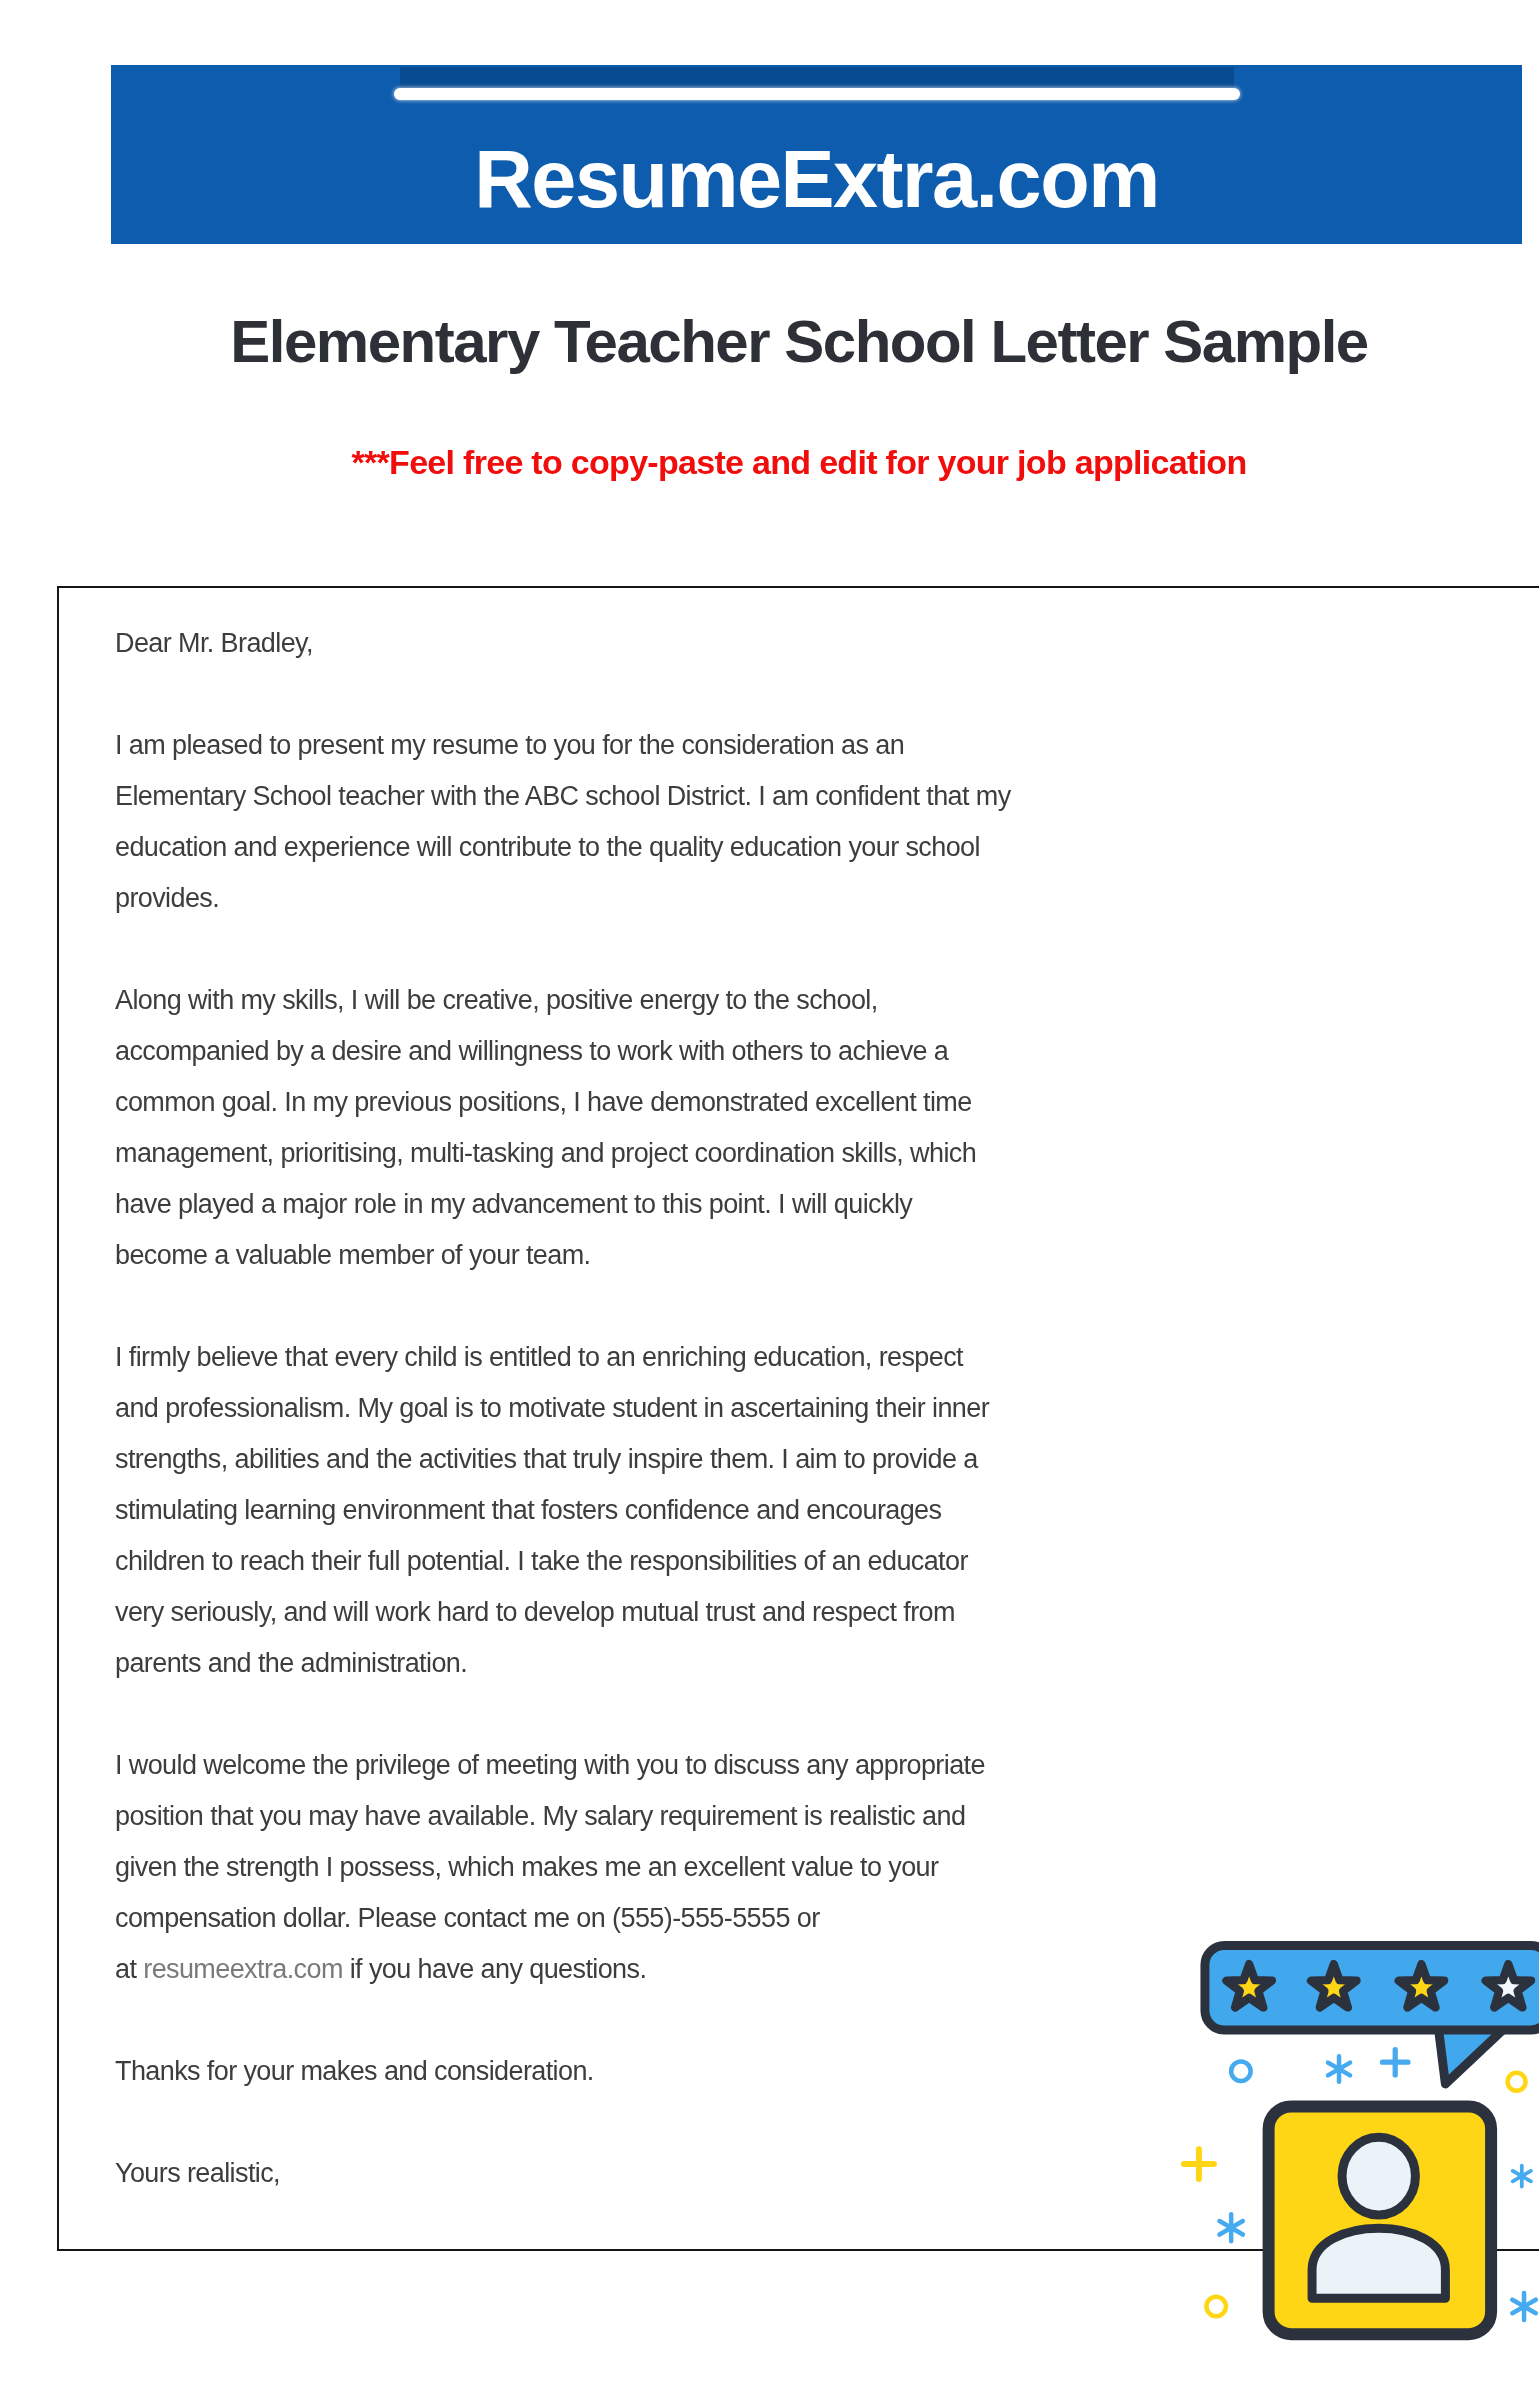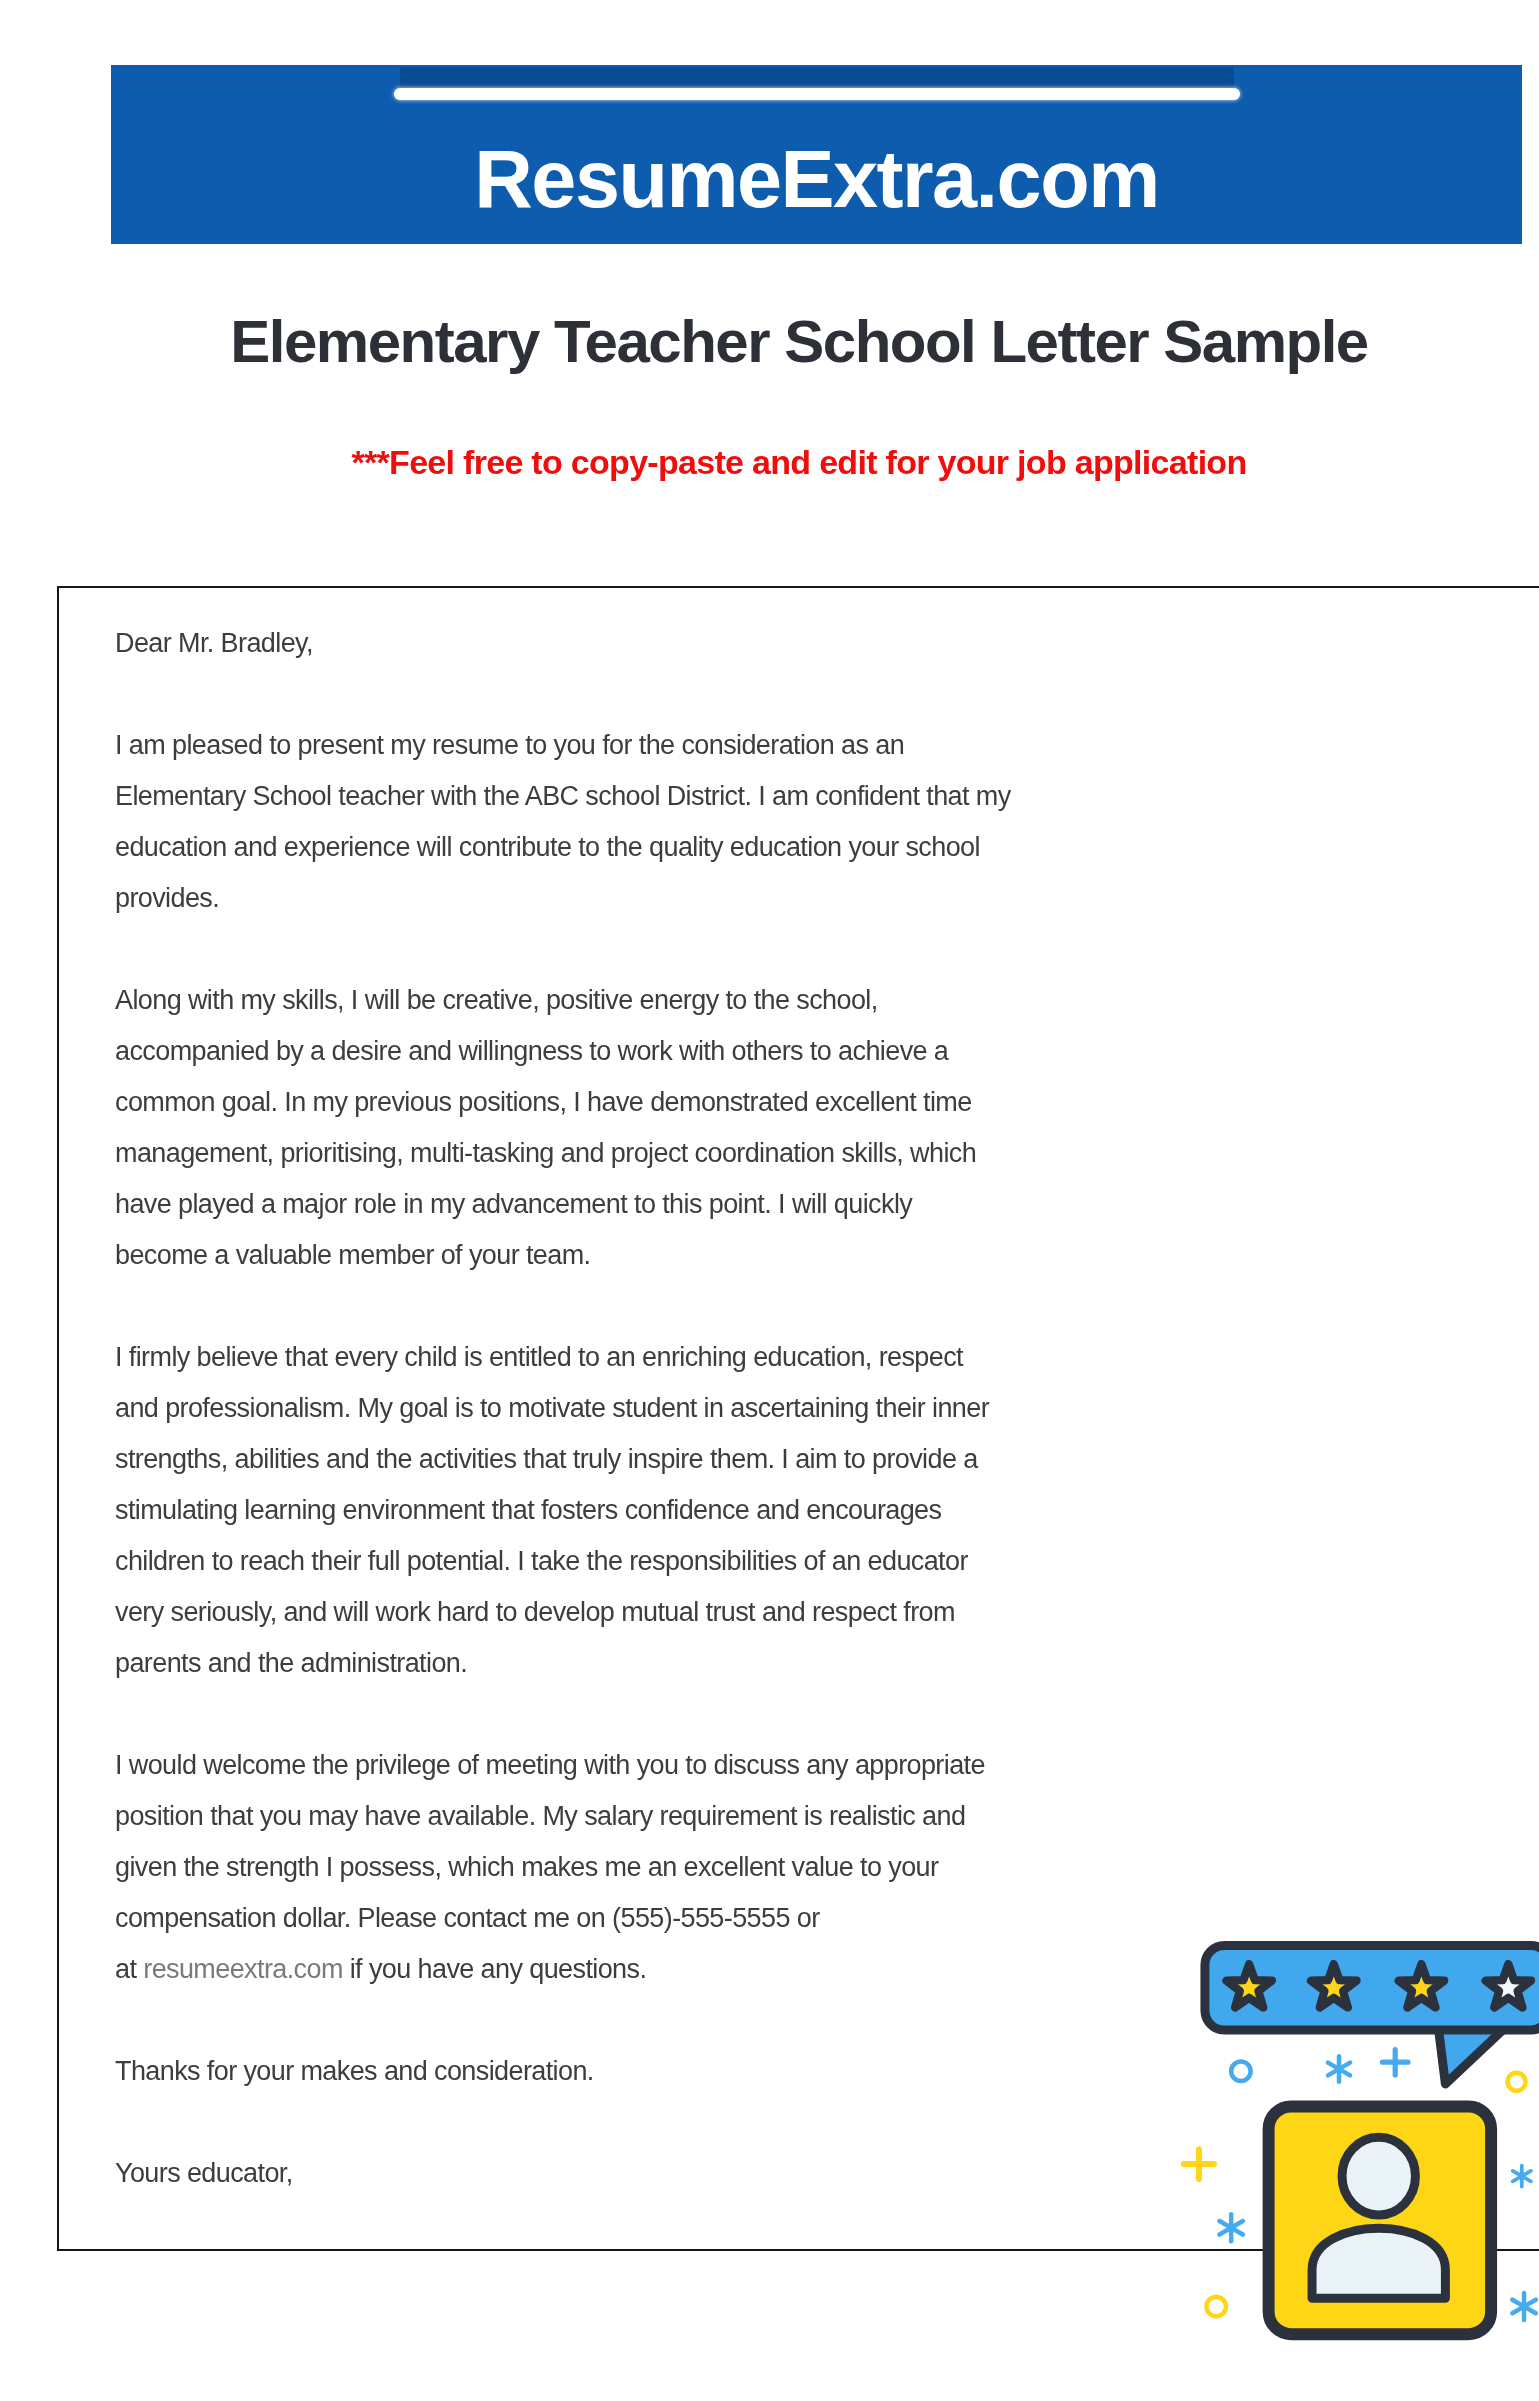--- a/index.html
+++ b/index.html
@@ -87,21 +87,21 @@
 stimulating learning environment that fosters confidence and encourages
 children to reach their full potential. I take the responsibilities of an educator
 very seriously, and will work hard to develop mutual trust and respect from
 parents and the administration.</p>
     <p><span>I would welcome the privilege of meeting with you to discuss any appropriate
 position that you may have available. My salary requirement is realistic and
 given the strength I possess, which makes me an excellent value to your
 compensation dollar. Please contact me on (555)-555-5555 or
 at </span><span class="letter-link">resumeextra.com</span><span> if you have any questions.</span></p>
     <p>Thanks for your makes and consideration.</p>
-    <p>Yours educator,</p>
+    <p>Yours realistic,</p>
   </div>
 
   <svg class="illustration" viewBox="0 0 554 643" xmlns="http://www.w3.org/2000/svg">
 
     <g>
       <polygon points="379,140 474,140 389,220" stroke-width="12" stroke-linejoin="round" fill="#41a8ee" stroke="#2b323e"></polygon>
       <rect x="68" y="35" width="461" height="113" rx="26" stroke-width="12" fill="#41a8ee" stroke="#2b323e"></rect>
       <path transform="translate(127,92)" d="M0,-32 L7.6,-10.5 L30.4,-9.9 L12.4,4 L18.8,25.9 L0,13 L-18.8,25.9 L-12.4,4 L-30.4,-9.9 L-7.6,-10.5 Z" stroke-width="11" stroke-linejoin="round" fill="#ffd615" stroke="#2b323e"></path>
       <path transform="translate(240,92)" d="M0,-32 L7.6,-10.5 L30.4,-9.9 L12.4,4 L18.8,25.9 L0,13 L-18.8,25.9 L-12.4,4 L-30.4,-9.9 L-7.6,-10.5 Z" stroke-width="11" stroke-linejoin="round" fill="#ffd615" stroke="#2b323e"></path>
       <path transform="translate(357,92)" d="M0,-32 L7.6,-10.5 L30.4,-9.9 L12.4,4 L18.8,25.9 L0,13 L-18.8,25.9 L-12.4,4 L-30.4,-9.9 L-7.6,-10.5 Z" stroke-width="11" stroke-linejoin="round" fill="#ffd615" stroke="#2b323e"></path>

